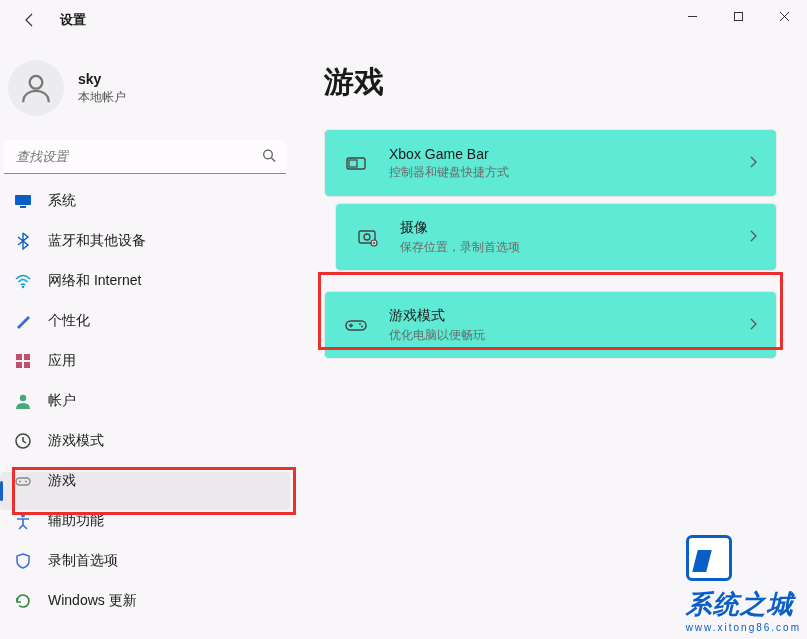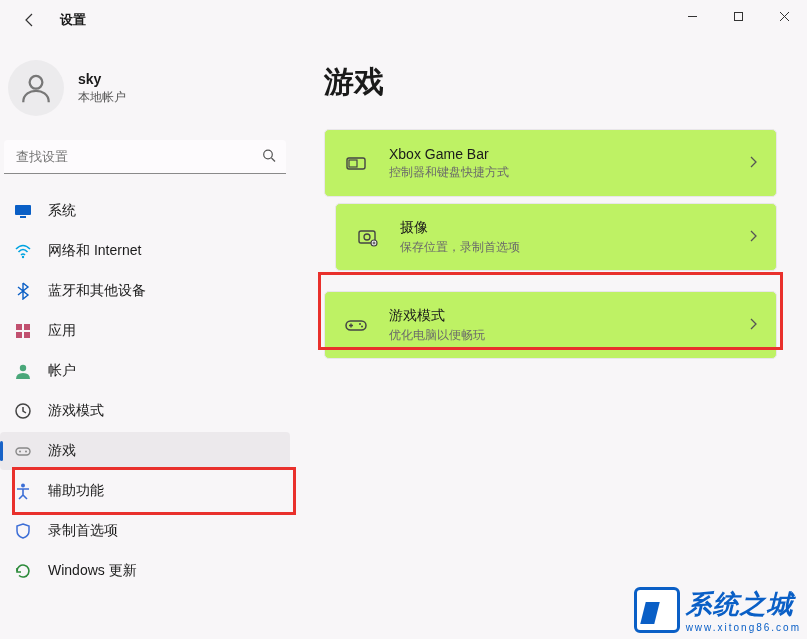--- a/index.html
+++ b/index.html
@@ -68,36 +68,36 @@
   .searchbox input {
     width: 100%;
     height: 34px;
     border: none;
     border-bottom: 1px solid #8a8a8a;
     background: #fdfbfd;
     padding: 0 34px 0 12px;
     font-size: 13px;
     outline: none;
     border-radius: 4px 4px 0 0;
+    font-style: italic;
   }
   .searchbox .sicon {
     position: absolute;
     right: 10px; top: 50%;
     transform: translateY(-50%);
     font-size: 13px;
     color: #555;
   }
   .nav {
     display: flex;
     flex-direction: column;
     gap: 2px;
   }
   .nav-item {
     display: flex;
-    align-items: center;
     gap: 16px;
     height: 38px;
     padding: 0 14px;
     border-radius: 4px;
     font-size: 14px;
     cursor: default;
     position: relative;
   }
   .nav-item.selected {
     background: #ece9ec;
@@ -130,21 +130,21 @@
     flex: 1;
     padding: 22px 30px 0 24px;
     position: relative;
   }
   .page-title {
     font-size: 30px;
     font-weight: 600;
     margin-bottom: 26px;
   }
   .card {
-    background: #bef264;
+    background: #5eead4;
     border: 1px solid #e9e6ea;
     border-radius: 5px;
     height: 68px;
     display: flex;
     align-items: center;
     padding: 0 18px;
     margin-bottom: 6px;
     gap: 20px;
     position: relative;
   }
@@ -164,24 +164,25 @@
     height: 76px;
     border: 3px solid #e9302c;
     pointer-events: none;
   }
 
   .watermark {
     position: absolute;
     right: 6px;
     bottom: 6px;
     display: flex;
-    align-items: flex-end;
+    align-items: flex-start;
     gap: 6px;
     color: #0a5fc6;
     font-weight: 700;
+    flex-direction: column;
   }
   .watermark .logo {
     width: 46px; height: 46px;
     border: 3px solid #0a5fc6;
     border-radius: 6px;
     display:flex;align-items:center;justify-content:flex-end;
     padding-right:4px;
     position: relative;
     background:#fff;
   }
@@ -256,33 +257,41 @@
             <svg width="18" height="18" viewBox="0 0 18 18">
               <rect x="1" y="3" width="16" height="10" rx="1" fill="#0a5fc6"></rect>
               <rect x="6" y="14" width="6" height="2" fill="#0a5fc6"></rect>
             </svg>
           </span>
           <span class="label">系统</span>
         </div>
         <div class="nav-item">
           <span class="nav-icon">
             <svg width="18" height="18" viewBox="0 0 18 18">
+              <path d="M9 1 L14 5 L9 9 L14 13 L9 17 V1 M4 5 L14 13 M4 13 L14 5" stroke="#0a5fc6" stroke-width="1.4" fill="none"></path>
+            </svg>
+          </span>
+          <span class="label">蓝牙和其他设备</span>
+        </div>
+        <div class="nav-item">
+          <span class="nav-icon">
+            <svg width="18" height="18" viewBox="0 0 18 18">
               <path d="M2 7 Q9 0 16 7 M4.5 10 Q9 5 13.5 10 M7 13 Q9 11 11 13" stroke="#00a3e0" stroke-width="1.6" fill="none"></path>
               <circle cx="9" cy="15" r="1.2" fill="#00a3e0"></circle>
             </svg>
           </span>
           <span class="label">网络和 Internet</span>
         </div>
         <div class="nav-item">
           <span class="nav-icon">
             <svg width="18" height="18" viewBox="0 0 18 18">
-              <path d="M9 1 L14 5 L9 9 L14 13 L9 17 V1 M4 5 L14 13 M4 13 L14 5" stroke="#0a5fc6" stroke-width="1.4" fill="none"></path>
-            </svg>
-          </span>
-          <span class="label">蓝牙和其他设备</span>
+              <path d="M3 15 L6 12 L14 4 L16 6 L8 14 L5 17 Z" fill="#3c6ed6"></path>
+            </svg>
+          </span>
+          <span class="label">个性化</span>
         </div>
         <div class="nav-item">
           <span class="nav-icon">
             <svg width="18" height="18" viewBox="0 0 18 18">
               <rect x="2" y="2" width="6" height="6" fill="#c1506f"></rect>
               <rect x="10" y="2" width="6" height="6" fill="#c1506f"></rect>
               <rect x="2" y="10" width="6" height="6" fill="#c1506f"></rect>
               <rect x="10" y="10" width="6" height="6" fill="#c1506f"></rect>
             </svg>
           </span>

